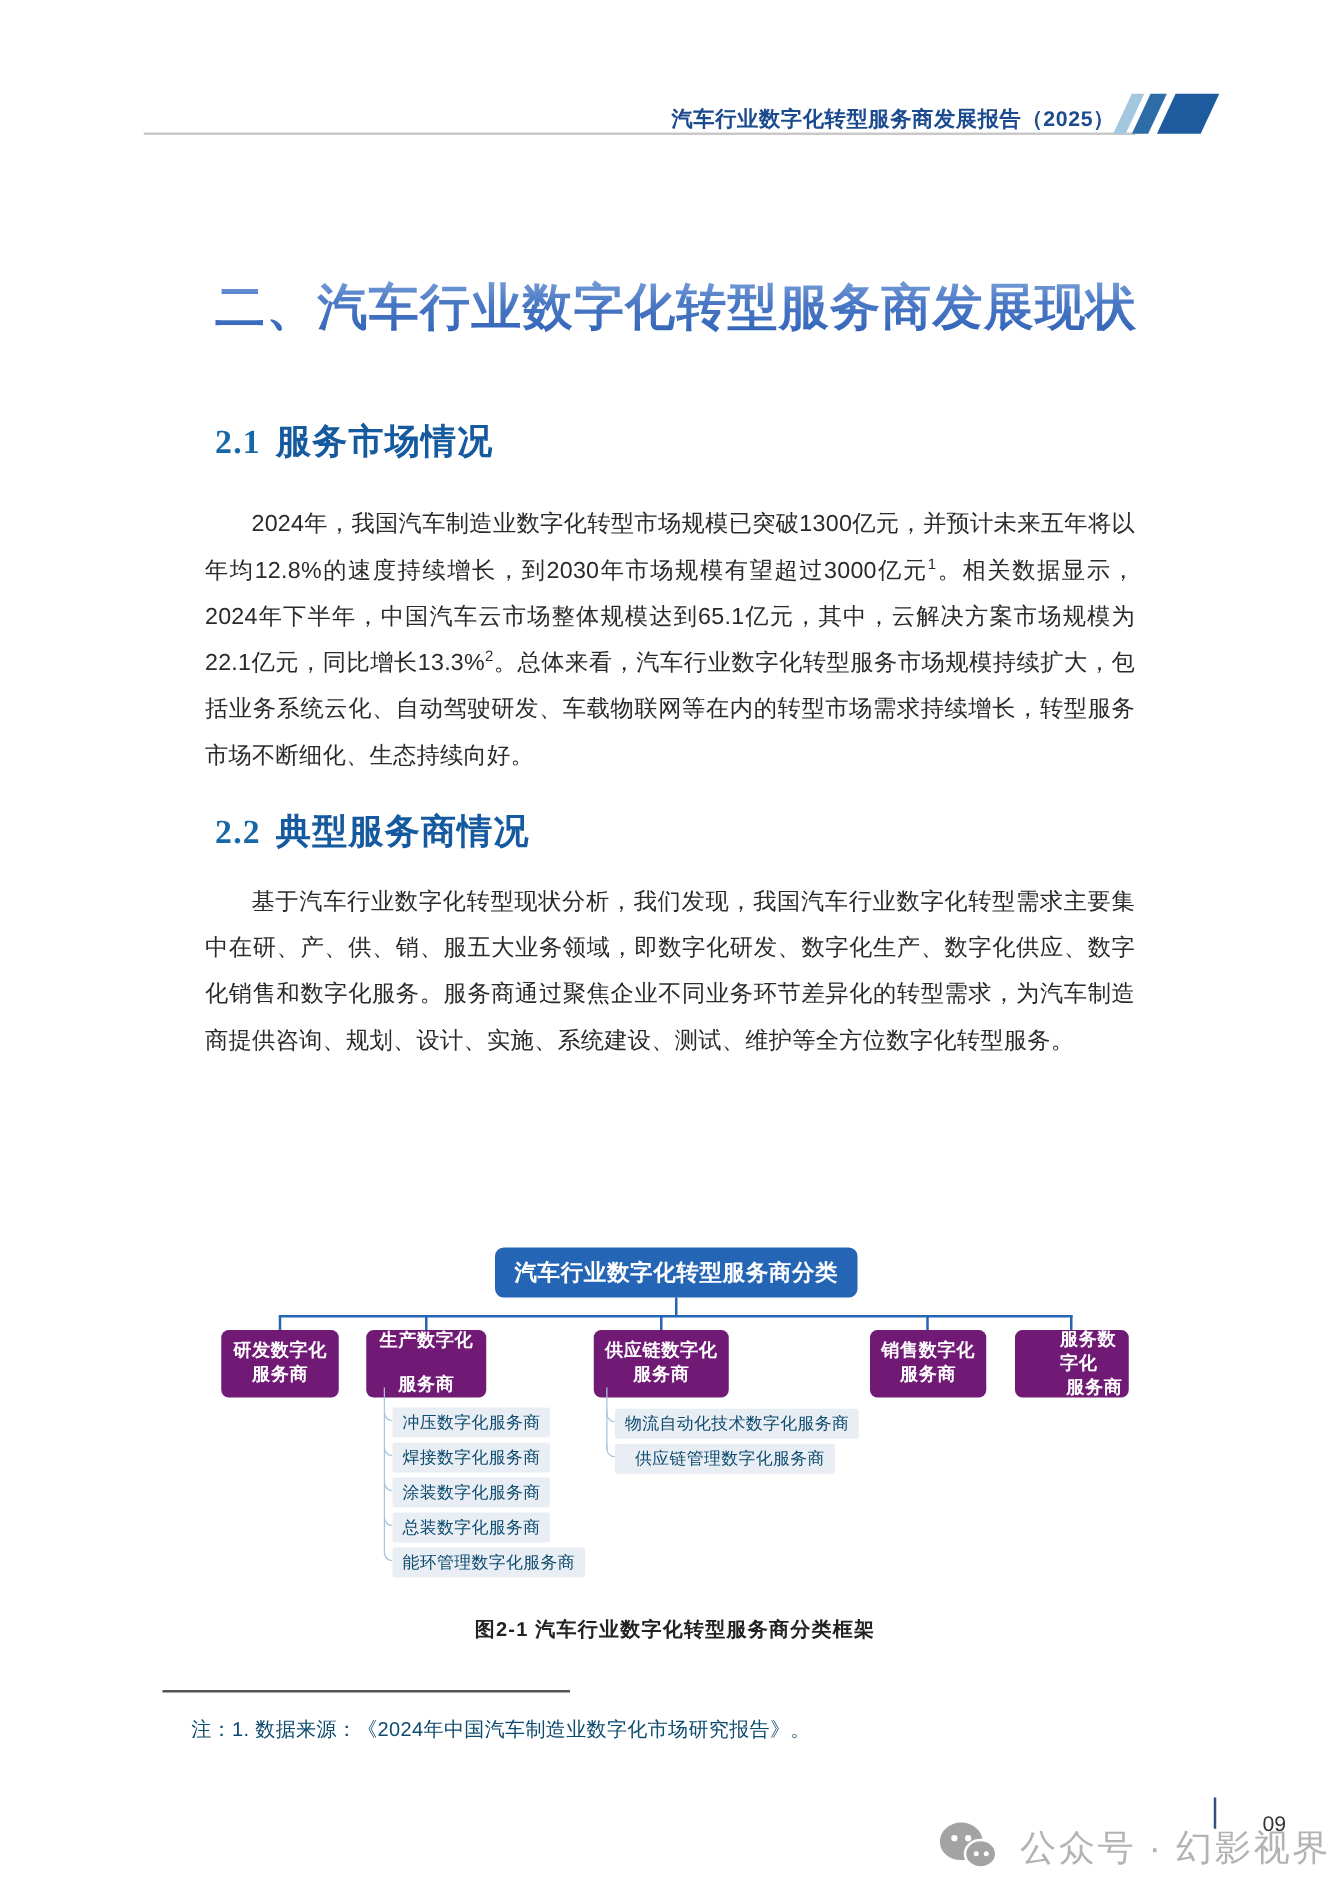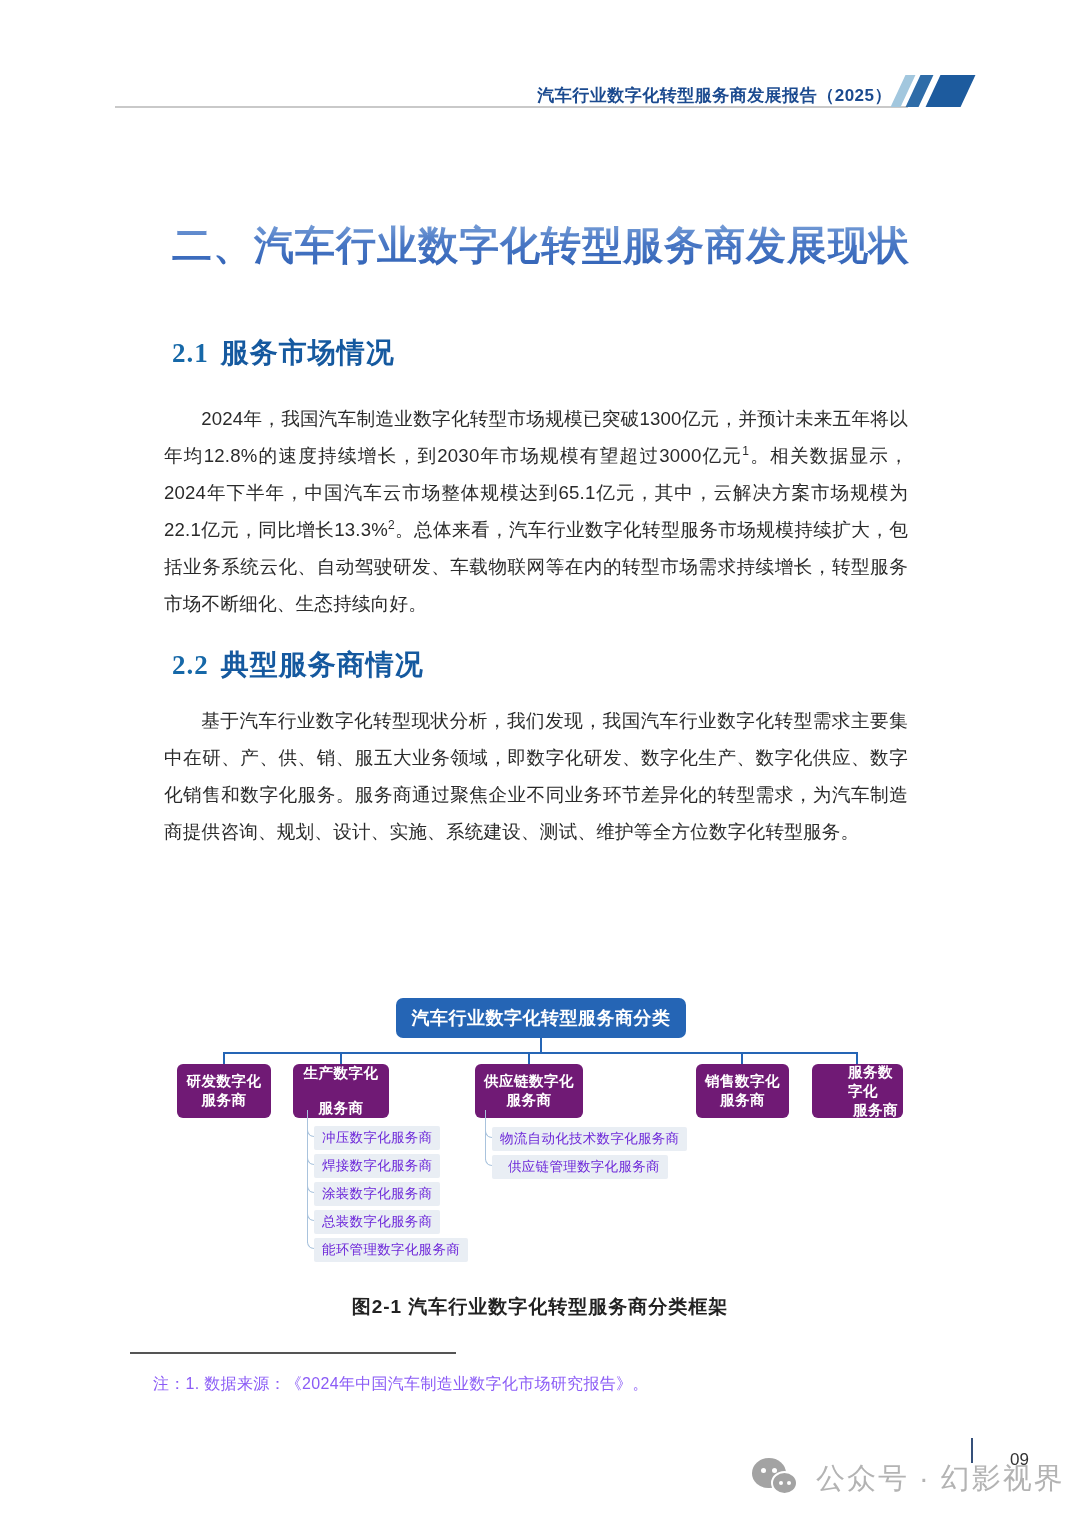--- a/index.html
+++ b/index.html
@@ -42,28 +42,28 @@
   .dg-child { position:absolute; top:68px; height:54px; background:#701a75; border-radius:6px; color:#fff;
               display:flex; flex-direction:column; align-items:center; justify-content:center;
               font-size:14.5px; font-weight:bold; line-height:19px; letter-spacing:0.5px; }
   .dg-c1 { left:17px;  width:94px; }
   .dg-c2 { left:133px; width:96px;justify-content:space-between; }
   .dg-c3 { left:315px; width:108px; }
   .dg-c4 { left:536px; width:93px; }
   .dg-c5 { left:652px; width:91px;padding-left:36px; }
   .dg-trunk { position:absolute; border-left:1.5px solid #a9c3dd; }
   .dg-elbow { position:absolute; width:7px; height:11px; border-left:1.5px solid #a9c3dd; border-bottom:1.5px solid #a9c3dd; border-bottom-left-radius:7px; }
-  .dg-item { position:absolute; display:inline-block; white-space:nowrap; background:#e9eef4; color:#6d28d9;
+  .dg-item { position:absolute; display:inline-block; white-space:nowrap; background:#e9eef4; color:#0c4a6e;
              font-size:13.5px; padding:3px 8px; border-radius:2px; letter-spacing:0.3px; }
   .dg-caption { position:absolute; left:160px; top:1294px; width:760px; text-align:center;
-                font-size:19px; font-weight:bold; color:#222; letter-spacing:1px; }
+                font-size:16px; font-weight:bold; color:#222; letter-spacing:1px; }
 
   
   .note-rule { position:absolute; left:130px; top:1352px; width:326px; height:1.5px; background:#555; }
-  .note-line { position:absolute; font-size:16px; color:#8b5cf6; letter-spacing:0.3px; }
+  .note-line { position:absolute; font-size:16px; color:#0c4a6e; letter-spacing:0.3px; }
   .note-1 { left:153px; top:1374px; }
   .note-2 { left:196px; top:1406px; }
 
   
   .pagenum-tick { position:absolute; left:971px; top:1438px; width:2px; height:25px; background:#35507a; }
   .page-number { position:absolute; left:1010px; top:1450px; font-size:17px; color:#333; }
   .watermark { position:absolute; left:752px; top:1456px; display:flex; align-items:center; color:#b3b3b3; }
   .wm-text { font-size:29px; letter-spacing:2px; margin-left:12px; color:#b3b3b3; }
   .wm-icon { position:relative; width:52px; height:46px; }
   .wm-bubble-big { position:absolute; left:0; top:2px; width:34px; height:30px; background:#a3a3a3; border-radius:50% 50% 48% 48%; }

